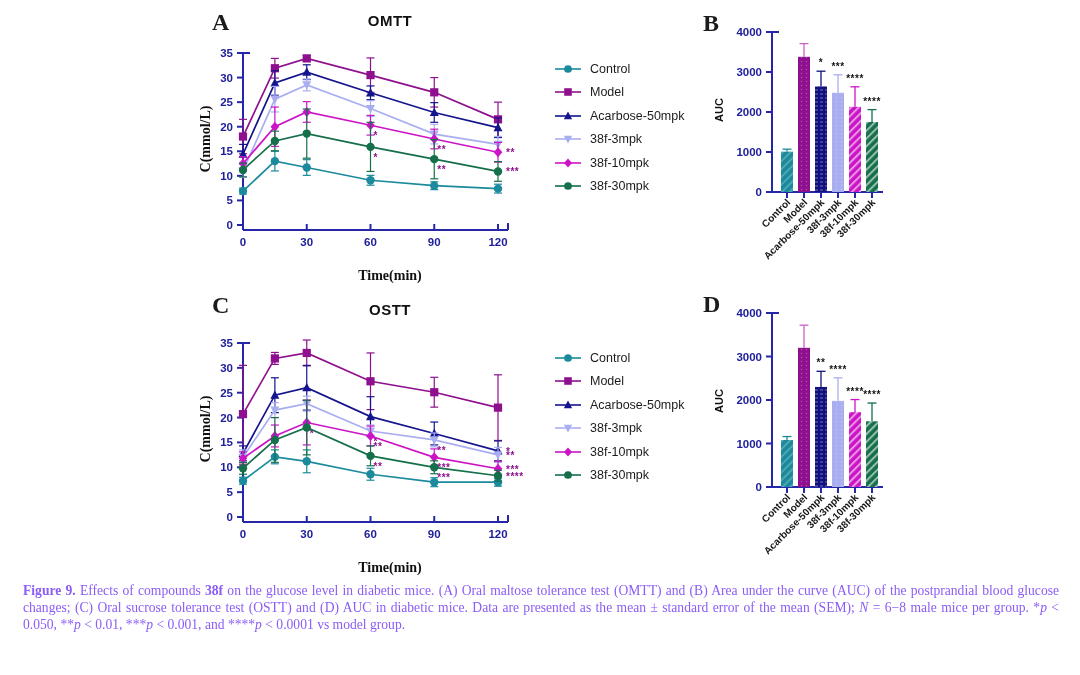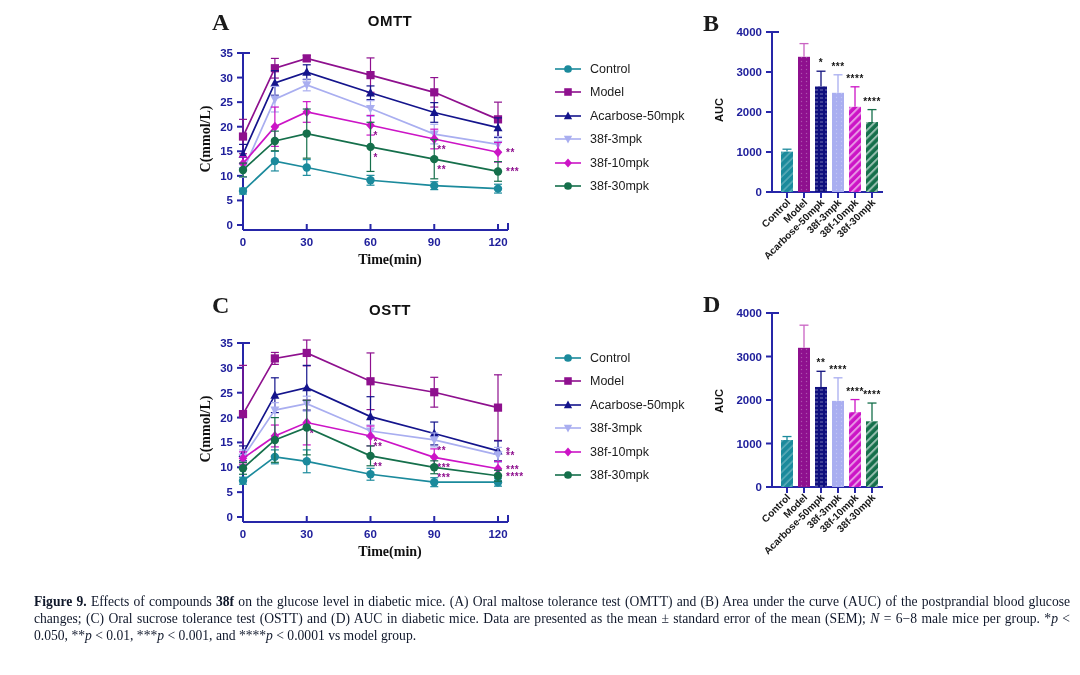--- a/index.html
+++ b/index.html
@@ -8,30 +8,30 @@
   .panel{position:absolute;}
   svg.chart{position:absolute;left:0;top:0;overflow:visible;display:block;}
   .pletter{position:absolute;font-family:"Liberation Serif",serif;font-weight:700;
            font-size:24px;color:#1b1b1b;line-height:1;}
   .ptitle{position:absolute;left:120px;width:160px;text-align:center;
           font-weight:700;font-size:15px;color:#101010;letter-spacing:.5px;}
   .ylab{position:absolute;width:120px;text-align:center;transform:rotate(-90deg);
         transform-origin:center;font-family:"Liberation Serif",serif;font-weight:700;
         font-size:14px;color:#101010;}
   .xlab{position:absolute;left:130px;width:140px;text-align:center;
-        font-family:"Liberation Serif",serif;font-weight:700;font-size:14px;color:#101010;}
+        font-family:"Liberation Serif",serif;font-weight:700;font-size:14px;color:#101010;margin-top:16px;}
   .auclab{position:absolute;width:40px;text-align:center;transform:rotate(-90deg);
           transform-origin:center;font-weight:700;font-size:11px;color:#101010;}
   .legend{position:absolute;width:190px;height:152px;}
   .legend .li{position:absolute;left:4px;display:flex;align-items:center;gap:8px;height:16px;}
   .legend .li svg{display:block;}
   .legend .li span{font-size:12.5px;color:#1c1c1c;white-space:nowrap;}
-  .caption{position:absolute;left:22px;top:582px;width:1036px;margin:12px;
+  .caption{position:absolute;left:22px;top:582px;width:1036px;margin:1px;
            font-family:"Liberation Serif",serif;font-size:13.6px;line-height:1.24;
-           color:#0f172a;text-align:justify;}
+           color:#8b5cf6;text-align:justify;}
   .caption b{font-weight:700;}
   .caption i{font-style:italic;}
 </style>
 </head>
 <body>
 
 <div class="fig">
 
   <section class="panel" style="left:190px;top:8px;width:355px;height:280px">
     <div class="pletter" style="left:22px;top:2px">A</div>

